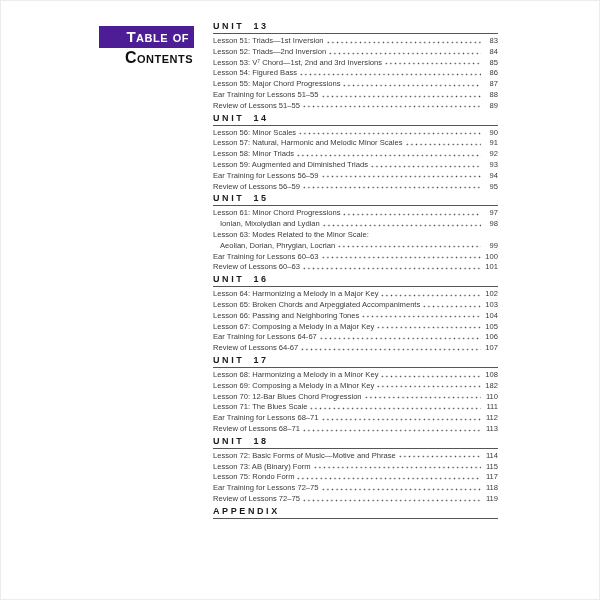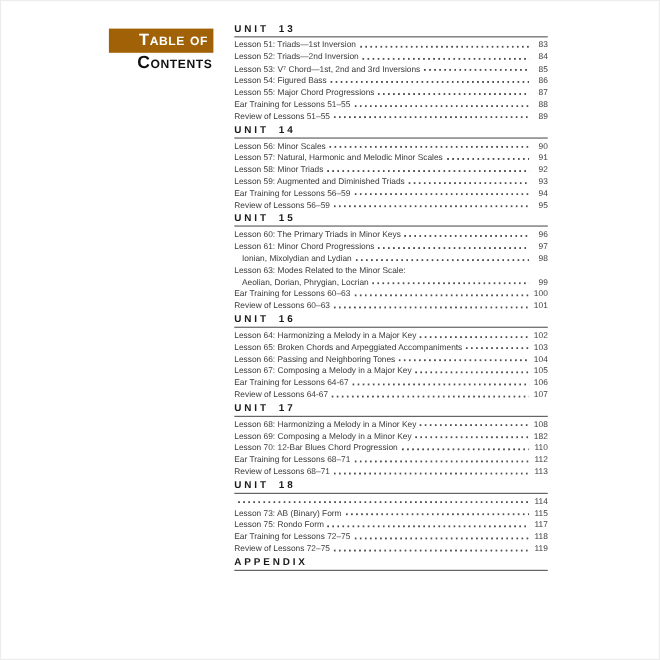--- a/index.html
+++ b/index.html
@@ -17,21 +17,21 @@
     border: 1px solid #ececec;
     overflow: hidden;
   }
   
   .title-box {
     position: absolute;
     left: 98px;
     top: 25px;
     width: 95px;
     height: 22px;
-    background: #a16207;
+    background: #4c1d95;
     box-sizing: border-box;
     padding-right: 5px;
     text-align: right;
     line-height: 22px;
     color: #ffffff;
     font-weight: bold;
     font-size: 15px;
     font-variant: small-caps;
     letter-spacing: 0.5px;
   }
@@ -185,25 +185,20 @@
     <span class="etext">Review of Lessons 56–59</span>
     <span class="dots"></span>
     <span class="pg">95</span>
   </div>
 </div>
   </section>
 
   <section class="unit">
     <h2 class="unit-heading">UNIT 15</h2>
     <div class="entries">
-  <div class="row">
-    <span class="etext">Lesson 60: The Primary Triads in Minor Keys</span>
-    <span class="dots"></span>
-    <span class="pg">96</span>
-  </div>
 
   <div class="row">
     <span class="etext">Lesson 61: Minor Chord Progressions</span>
     <span class="dots"></span>
     <span class="pg">97</span>
   </div>
 
 
   <div class="row indent">
     <span class="etext">Ionian, Mixolydian and Lydian</span>
@@ -292,39 +287,45 @@
     <span class="dots"></span>
     <span class="pg">182</span>
   </div>
 
   <div class="row">
     <span class="etext">Lesson 70: 12-Bar Blues Chord Progression</span>
     <span class="dots"></span>
     <span class="pg">110</span>
   </div>
 
+  <div class="row">
+    <span class="etext">Lesson 71: The Blues Scale</span>
+    <span class="dots"></span>
+    <span class="pg">111</span>
+  </div>
 
   <div class="row">
     <span class="etext">Ear Training for Lessons 68–71</span>
     <span class="dots"></span>
     <span class="pg">112</span>
   </div>
 
   <div class="row">
     <span class="etext">Review of Lessons 68–71</span>
     <span class="dots"></span>
     <span class="pg">113</span>
   </div>
 </div>
   </section>
 
   <section class="unit">
     <h2 class="unit-heading">UNIT 18</h2>
     <div class="entries">
   <div class="row">
+    <span class="etext">Lesson 72: Basic Forms of Music—Motive and Phrase</span>
     <span class="dots"></span>
     <span class="pg">114</span>
   </div>
 
   <div class="row">
     <span class="etext">Lesson 73: AB (Binary) Form</span>
     <span class="dots"></span>
     <span class="pg">115</span>
   </div>
 

